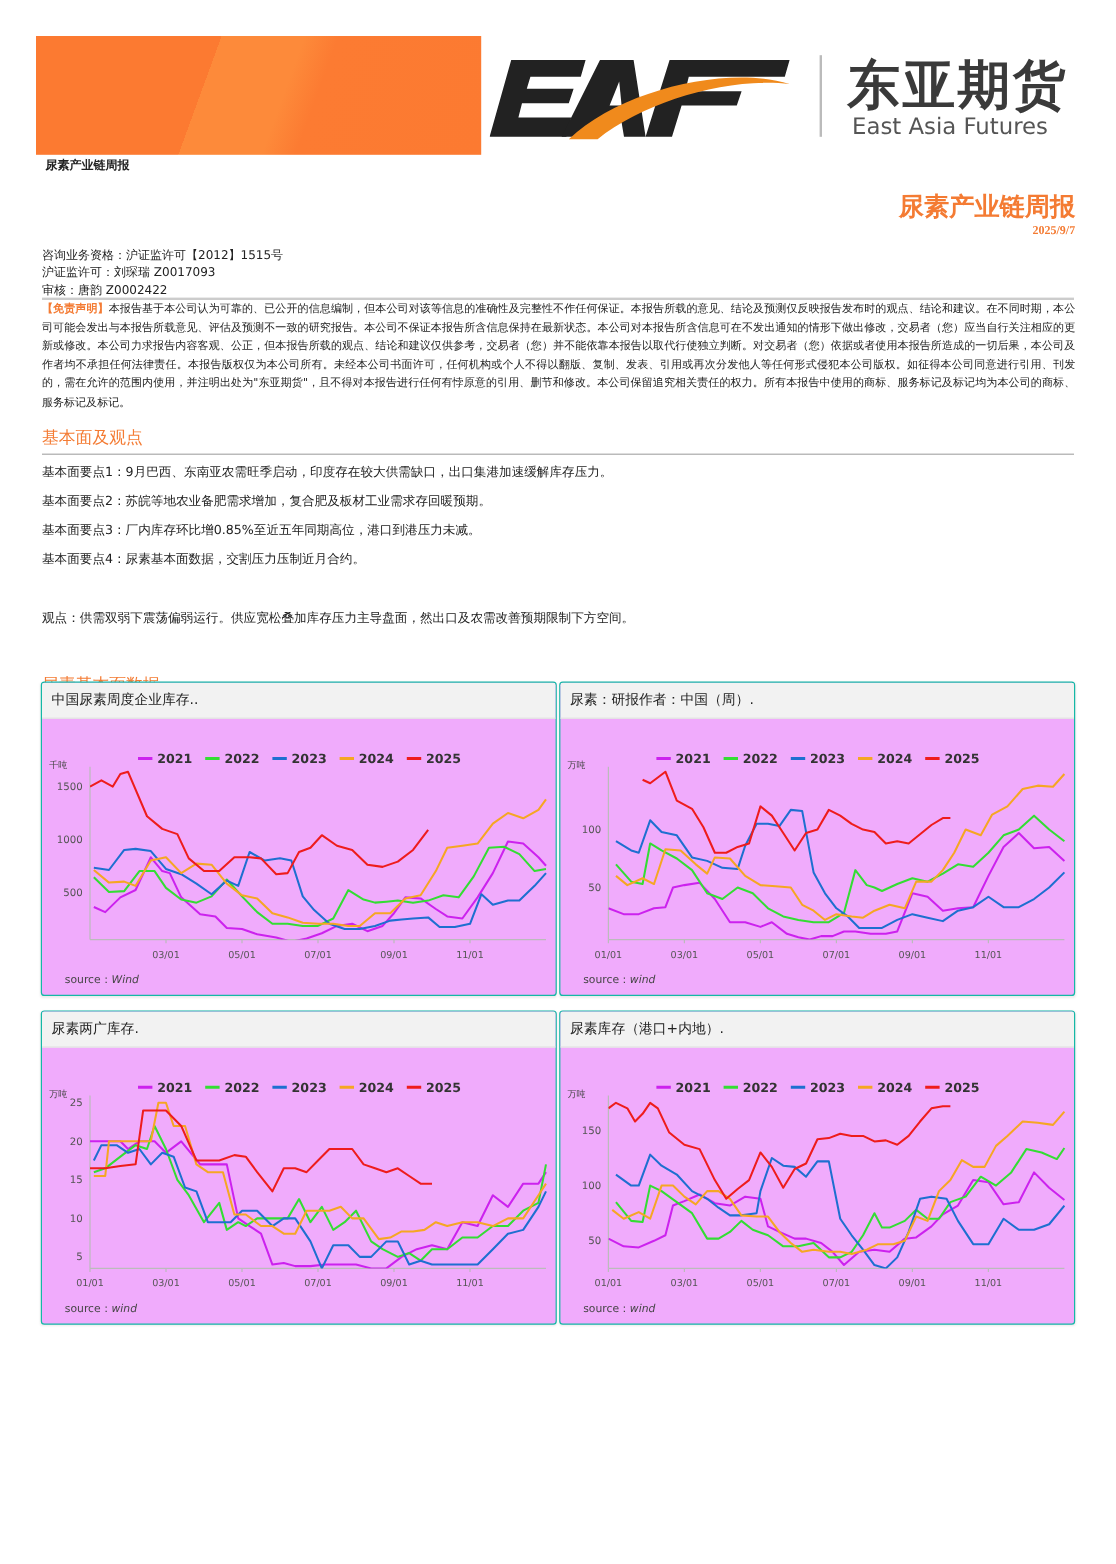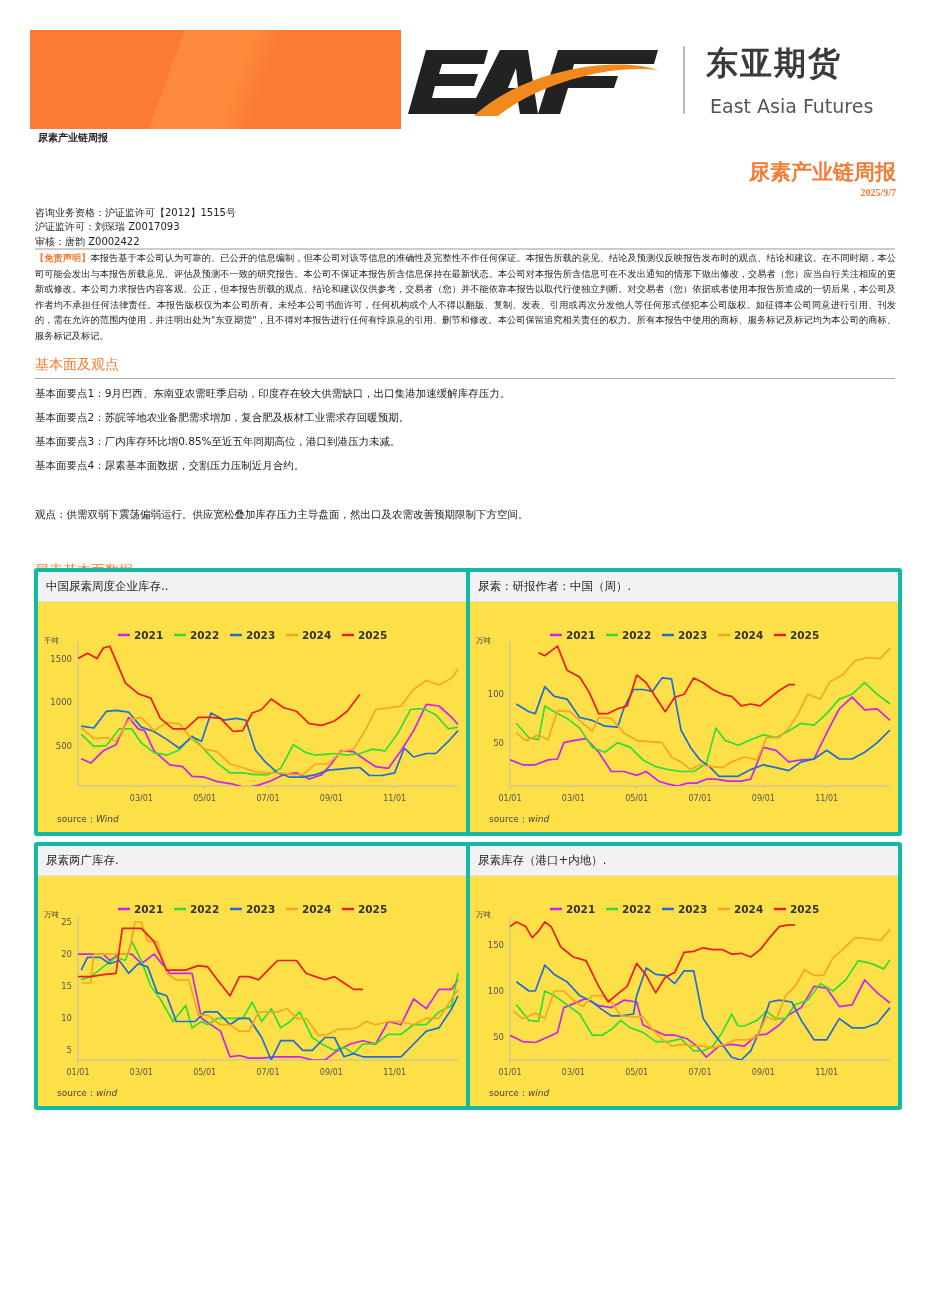--- a/index.html
+++ b/index.html
@@ -1,33 +1,33 @@
 <!DOCTYPE html>
 <html><head>
 <meta charset="utf-8">
 <style>
   html, body { margin:0; padding:0; background:#fff; }
   body { width:930px; height:1303px; position:relative; font-family:"DejaVu Sans","Liberation Sans",sans-serif; color:#222; overflow:hidden; }
   .banner { position:absolute; left:30px; top:30px; width:371px; height:99px;
     background: linear-gradient(110deg,#fc7a31 0%,#fc7a31 38%,#fd8a3a 38%,#fd8a3a 55%,#fc7b32 62%,#fc7a31 100%); }
   .logo { position:absolute; left:408px; top:44px; width:490px; height:76px; }
   .logo-divider { position:absolute; left:683px; top:46px; width:2px; height:68px; background:#bbb; }
-  .logo-cn { position:absolute; left:706px; top:42px; font-size:32px; font-weight:bold; color:#3a3a3a; letter-spacing:2px; font-family:"DejaVu Sans",sans-serif; }
+  .logo-cn { position:absolute; left:706px; top:42px; font-size:44px; font-weight:bold; color:#3a3a3a; letter-spacing:2px; font-family:"DejaVu Sans",sans-serif; }
   .logo-en { position:absolute; left:710px; top:95px; font-size:19px; color:#555; font-family:"DejaVu Sans",sans-serif; }
   .header-small { position:absolute; left:38px; top:131px; font-size:10px; font-weight:bold; color:#222; }
   .report-title { position:absolute; right:34px; top:158px; font-size:21px; font-weight:bold; color:#f47b33; }
   .report-date { position:absolute; right:34px; top:187px; font-size:10px; font-weight:bold; color:#f47b33;font-family:Liberation Serif, serif; }
   .meta { position:absolute; left:35px; font-size:10px; color:#222; }
   .meta-line { position:absolute; left:35px; top:248px; width:860px; height:2px; background:#ccc; }
   .disclaimer { position:absolute; left:35px; top:250px; width:861px; font-size:9.2px; line-height:15.6px; color:#222; text-align:justify; }
   .disclaimer .tag { color:#f47b33; font-weight:bold; }
   .section-title { position:absolute; left:35px; font-size:14px; font-weight:normal; color:#f47b33; }
   .section-rule { position:absolute; left:35px; width:860px; height:1px; background:#aaa; }
   .point { position:absolute; left:35px; font-size:10.5px; color:#222; }
-  .chart-card { position:absolute; width:428px; height:260px; border:4px solid #14b8a6; border-radius:3px; background:#fde047; box-shadow:0 1px 2px rgba(0,0,0,0.08); overflow:hidden; }
+  .chart-card { position:absolute; width:428px; height:260px; border:1px solid #14b8a6; border-radius:3px; background:#f0abfc; box-shadow:0 1px 2px rgba(0,0,0,0.08); overflow:hidden; }
   .chart-head { height:29px; background:#f2f2f2; border-bottom:1px solid #e2e2e2; font-size:11.5px; line-height:29px; padding-left:8px; color:#222; }
   .chart-svg { position:absolute; left:0; top:30px; }
   .chart-source { position:absolute; left:19px; bottom:6px; font-size:9px; color:#444; }
   .chart-source i { font-style:italic; }
 </style>
 </head>
 <body>
 
 <div class="banner"></div>
 <svg class="logo" viewBox="0 0 270 76" width="270" height="76" style="width:270px">

